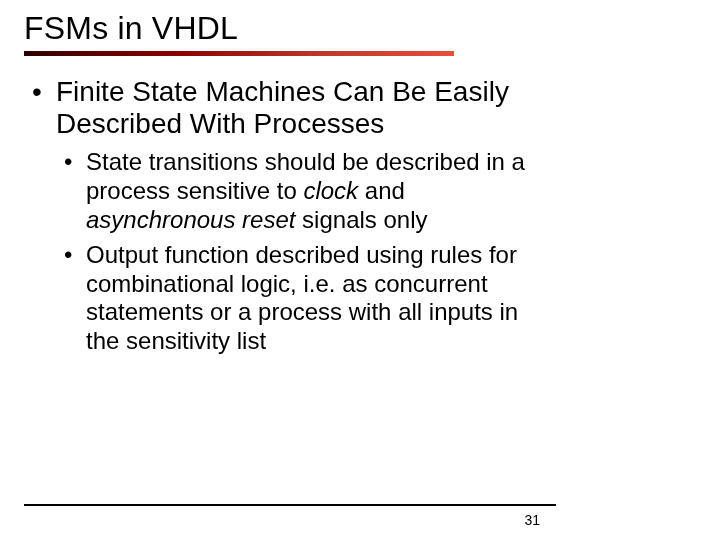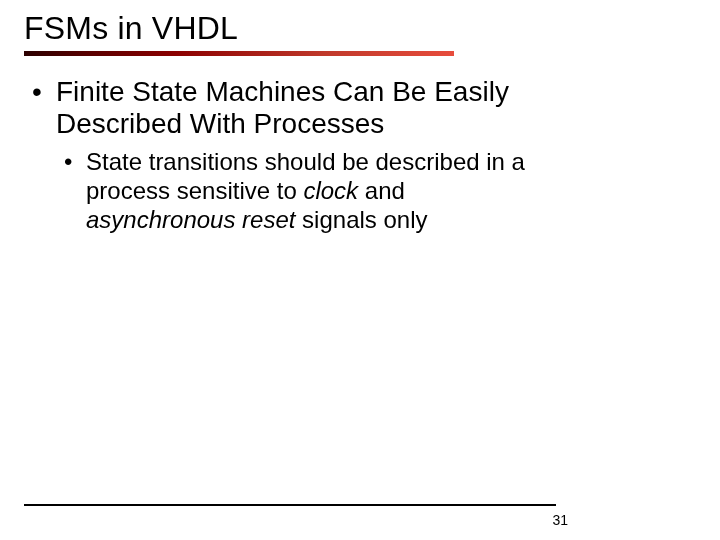--- a/index.html
+++ b/index.html
@@ -79,38 +79,39 @@
   .bottom-line {
     position: absolute;
     left: 24px;
     right: 24px;
     bottom: 34px;
     height: 2px;
     background: #000;
   }
   .page-num {
     position: absolute;
-    right: 12px;
+    right: 40px;
     bottom: 12px;
     font-size: 14px;
   }
 </style>
 </head>
 <body>
 
 <div class="slide">
 
   <h1 class="title">FSMs in VHDL</h1>
   <div class="title-underline"></div>
 
   <ul class="level1">
     <li>Finite State Machines Can Be Easily Described With Processes</li>
   </ul>
 
   <ul class="level2">
     <li>
       <span>State transitions should be described in a process sensitive to </span><span class="ital">clock</span><span> and </span><span class="ital">asynchronous reset</span><span> signals only</span>
     </li>
+    <li>Output function described using rules for combinational logic, i.e. as concurrent statements or a process with all inputs in the sensitivity list</li>
   </ul>
 
   <div class="bottom-line"></div>
   <div class="page-num">31</div>
 </div>
 
 </body></html>

